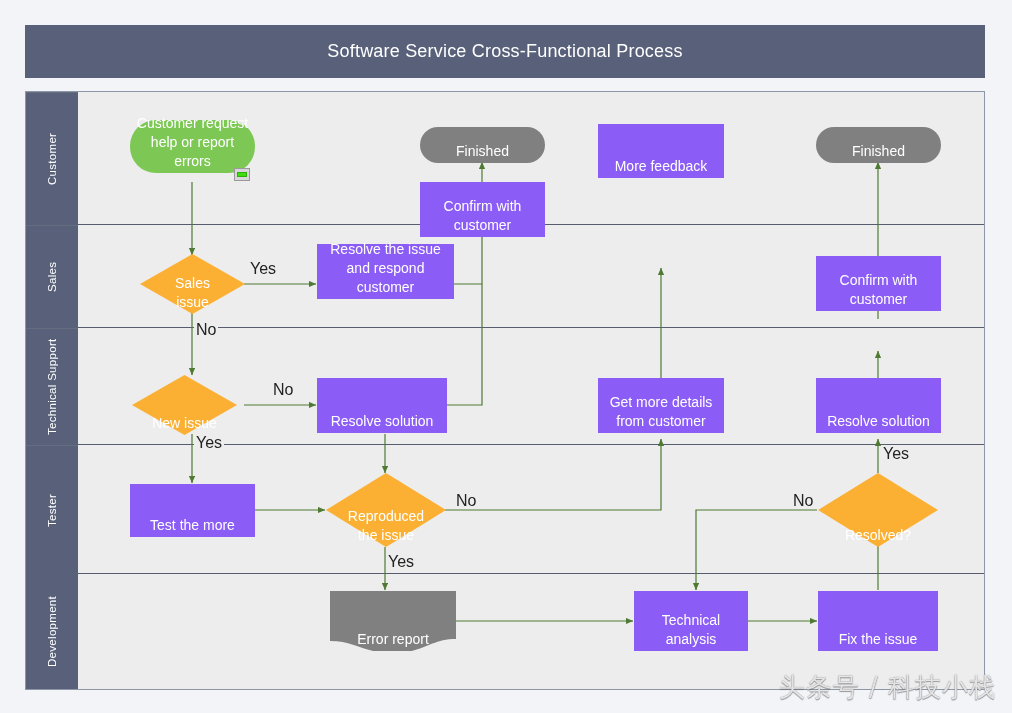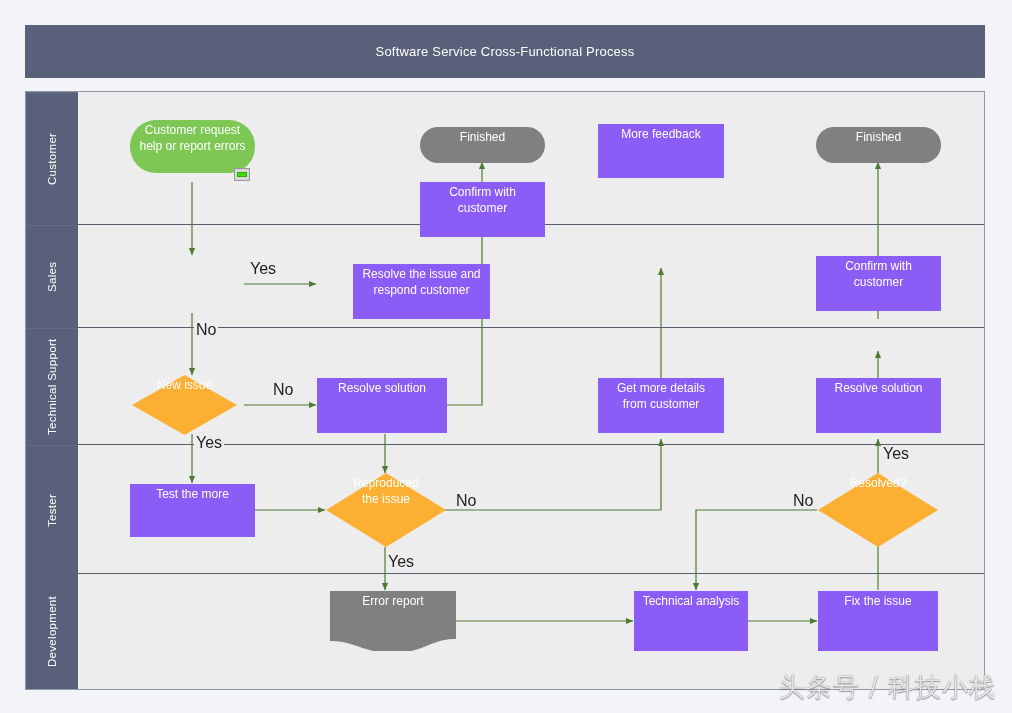--- a/index.html
+++ b/index.html
@@ -31,21 +31,21 @@
   #title-text {
     position: absolute;
     left: 0;
     top: 0;
     width: 100%;
     height: 100%;
     display: flex;
     align-items: center;
     justify-content: center;
     color: #ffffff;
-    font-size: 13px;
+    font-size: 18px;
     letter-spacing: 0.2px;
     white-space: nowrap;
   }
   
   #diagram {
     position: absolute;
     left: 25px;
     top: 91px;
     width: 960px;
     height: 599px;
@@ -96,25 +96,25 @@
     width: 960px;
     height: 599px;
     pointer-events: none;
   }
 
   
   .node {
     position: absolute;
     box-sizing: border-box;
     display: flex;
-    align-items: flex-start;
+    align-items: flex-end;
     justify-content: center;
     text-align: center;
     color: #ffffff;
-    font-size: 12px;
+    font-size: 14px;
     line-height: 1.35;
     padding: 2px 6px;
   }
   .node.proc {
     background: #8b5cf6;
   }
   .node.stadium {
     background: #808080;
     border-radius: 24px;
   }
@@ -288,24 +288,28 @@
     </div>
 
     <div class="node stadium" style="left:790px; top:35px; width:125px; height:36px;">
       <span>Finished</span>
     </div>
 
     <div class="node proc" style="left:394px; top:90px; width:125px; height:55px;">
       <span>Confirm with customer</span>
     </div>
 
+    <div class="node decision" style="left:114px; top:162px; width:105px; height:60px;">
+      <span class="dia-bg"></span>
+      <span class="dia-txt">Sales issue</span>
+    </div>
     <div class="edge-label" style="left:222px; top:170px;">Yes</div>
     <div class="edge-label" style="left:168px; top:231px;">No</div>
 
-    <div class="node proc" style="left:291px; top:172px; width:137px; height:55px;margin-left:36px;">
+    <div class="node proc" style="left:291px; top:152px; width:137px; height:55px;">
       <span>Resolve the issue and respond customer</span>
     </div>
 
     <div class="node proc" style="left:790px; top:164px; width:125px; height:55px;">
       <span>Confirm with customer</span>
     </div>
 
     <div class="node decision" style="left:106px; top:283px; width:105px; height:60px;">
       <span class="dia-bg"></span>
       <span class="dia-txt">New issue</span>

